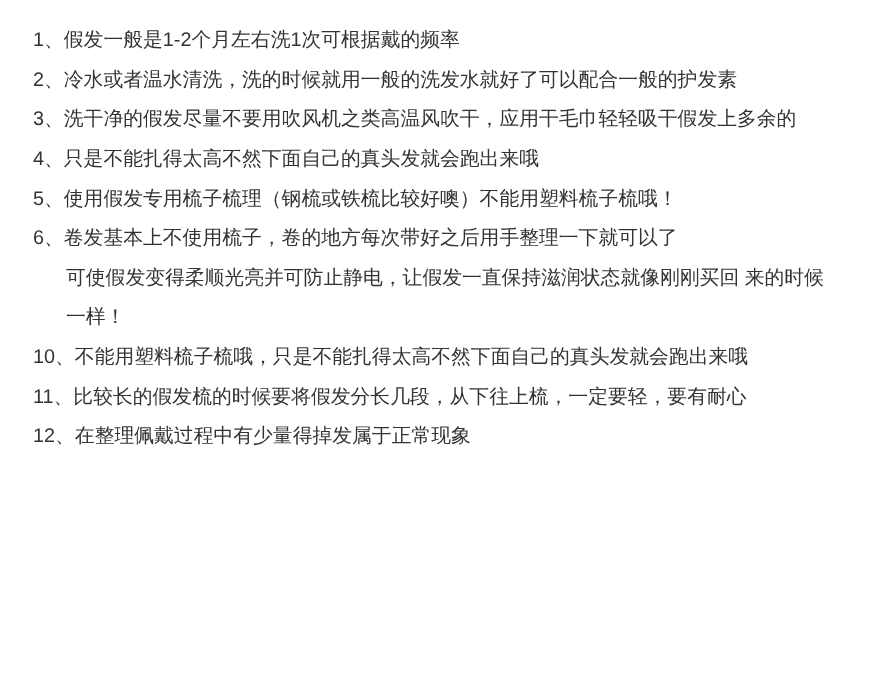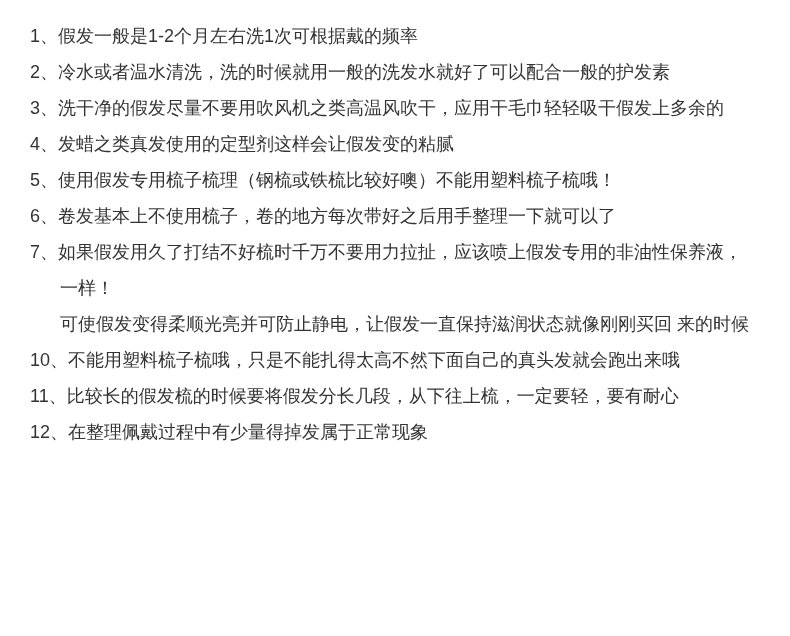--- a/index.html
+++ b/index.html
@@ -42,34 +42,33 @@
     <div class="item">
       <div class="line first"><span class="num">1、</span><span>假发一般是1-2个月左右洗1次可根据戴的频率</span></div>
     </div>
     <div class="item">
       <div class="line first"><span class="num">2、</span><span>冷水或者温水清洗，洗的时候就用一般的洗发水就好了可以配合一般的护发素</span></div>
     </div>
     <div class="item">
       <div class="line first"><span class="num">3、</span><span>洗干净的假发尽量不要用吹风机之类高温风吹干，应用干毛巾轻轻吸干假发上多余的</span></div>
     </div>
     <div class="item">
-      <div class="line first"><span class="num">4、</span><span>发蜡之类真发使用的定型剂这样会让假发变的粘腻</span></div>
+      <div class="line first"><span class="num">4、</span><span>只是不能扎得太高不然下面自己的真头发就会跑出来哦</span></div>
     </div>
     <div class="item">
       <div class="line first"><span class="num">5、</span><span>使用假发专用梳子梳理（钢梳或铁梳比较好噢）不能用塑料梳子梳哦！</span></div>
     </div>
     <div class="item">
       <div class="line first"><span class="num">6、</span><span>卷发基本上不使用梳子，卷的地方每次带好之后用手整理一下就可以了</span></div>
     </div>
     <div class="item">
-      <div class="line first"><span class="num">7、</span><span>如果假发用久了打结不好梳时千万不要用力拉扯，应该喷上假发专用的非油性保养液，</span></div>
     </div>
     <div class="item">
+      <div class="line cont"><span>可使假发变得柔顺光亮并可防止静电，让假发一直保持滋润状态就像刚刚买回 来的时候</span></div>
       <div class="line cont"><span>一样！</span></div>
-      <div class="line cont"><span>可使假发变得柔顺光亮并可防止静电，让假发一直保持滋润状态就像刚刚买回 来的时候</span></div>
     </div>
     <div class="item">
       <div class="line first"><span class="num">10、</span><span>不能用塑料梳子梳哦，只是不能扎得太高不然下面自己的真头发就会跑出来哦</span></div>
     </div>
     <div class="item">
       <div class="line first"><span class="num">11、</span><span>比较长的假发梳的时候要将假发分长几段，从下往上梳，一定要轻，要有耐心</span></div>
     </div>
     <div class="item">
       <div class="line first"><span class="num">12、</span><span>在整理佩戴过程中有少量得掉发属于正常现象</span></div>
     </div>

